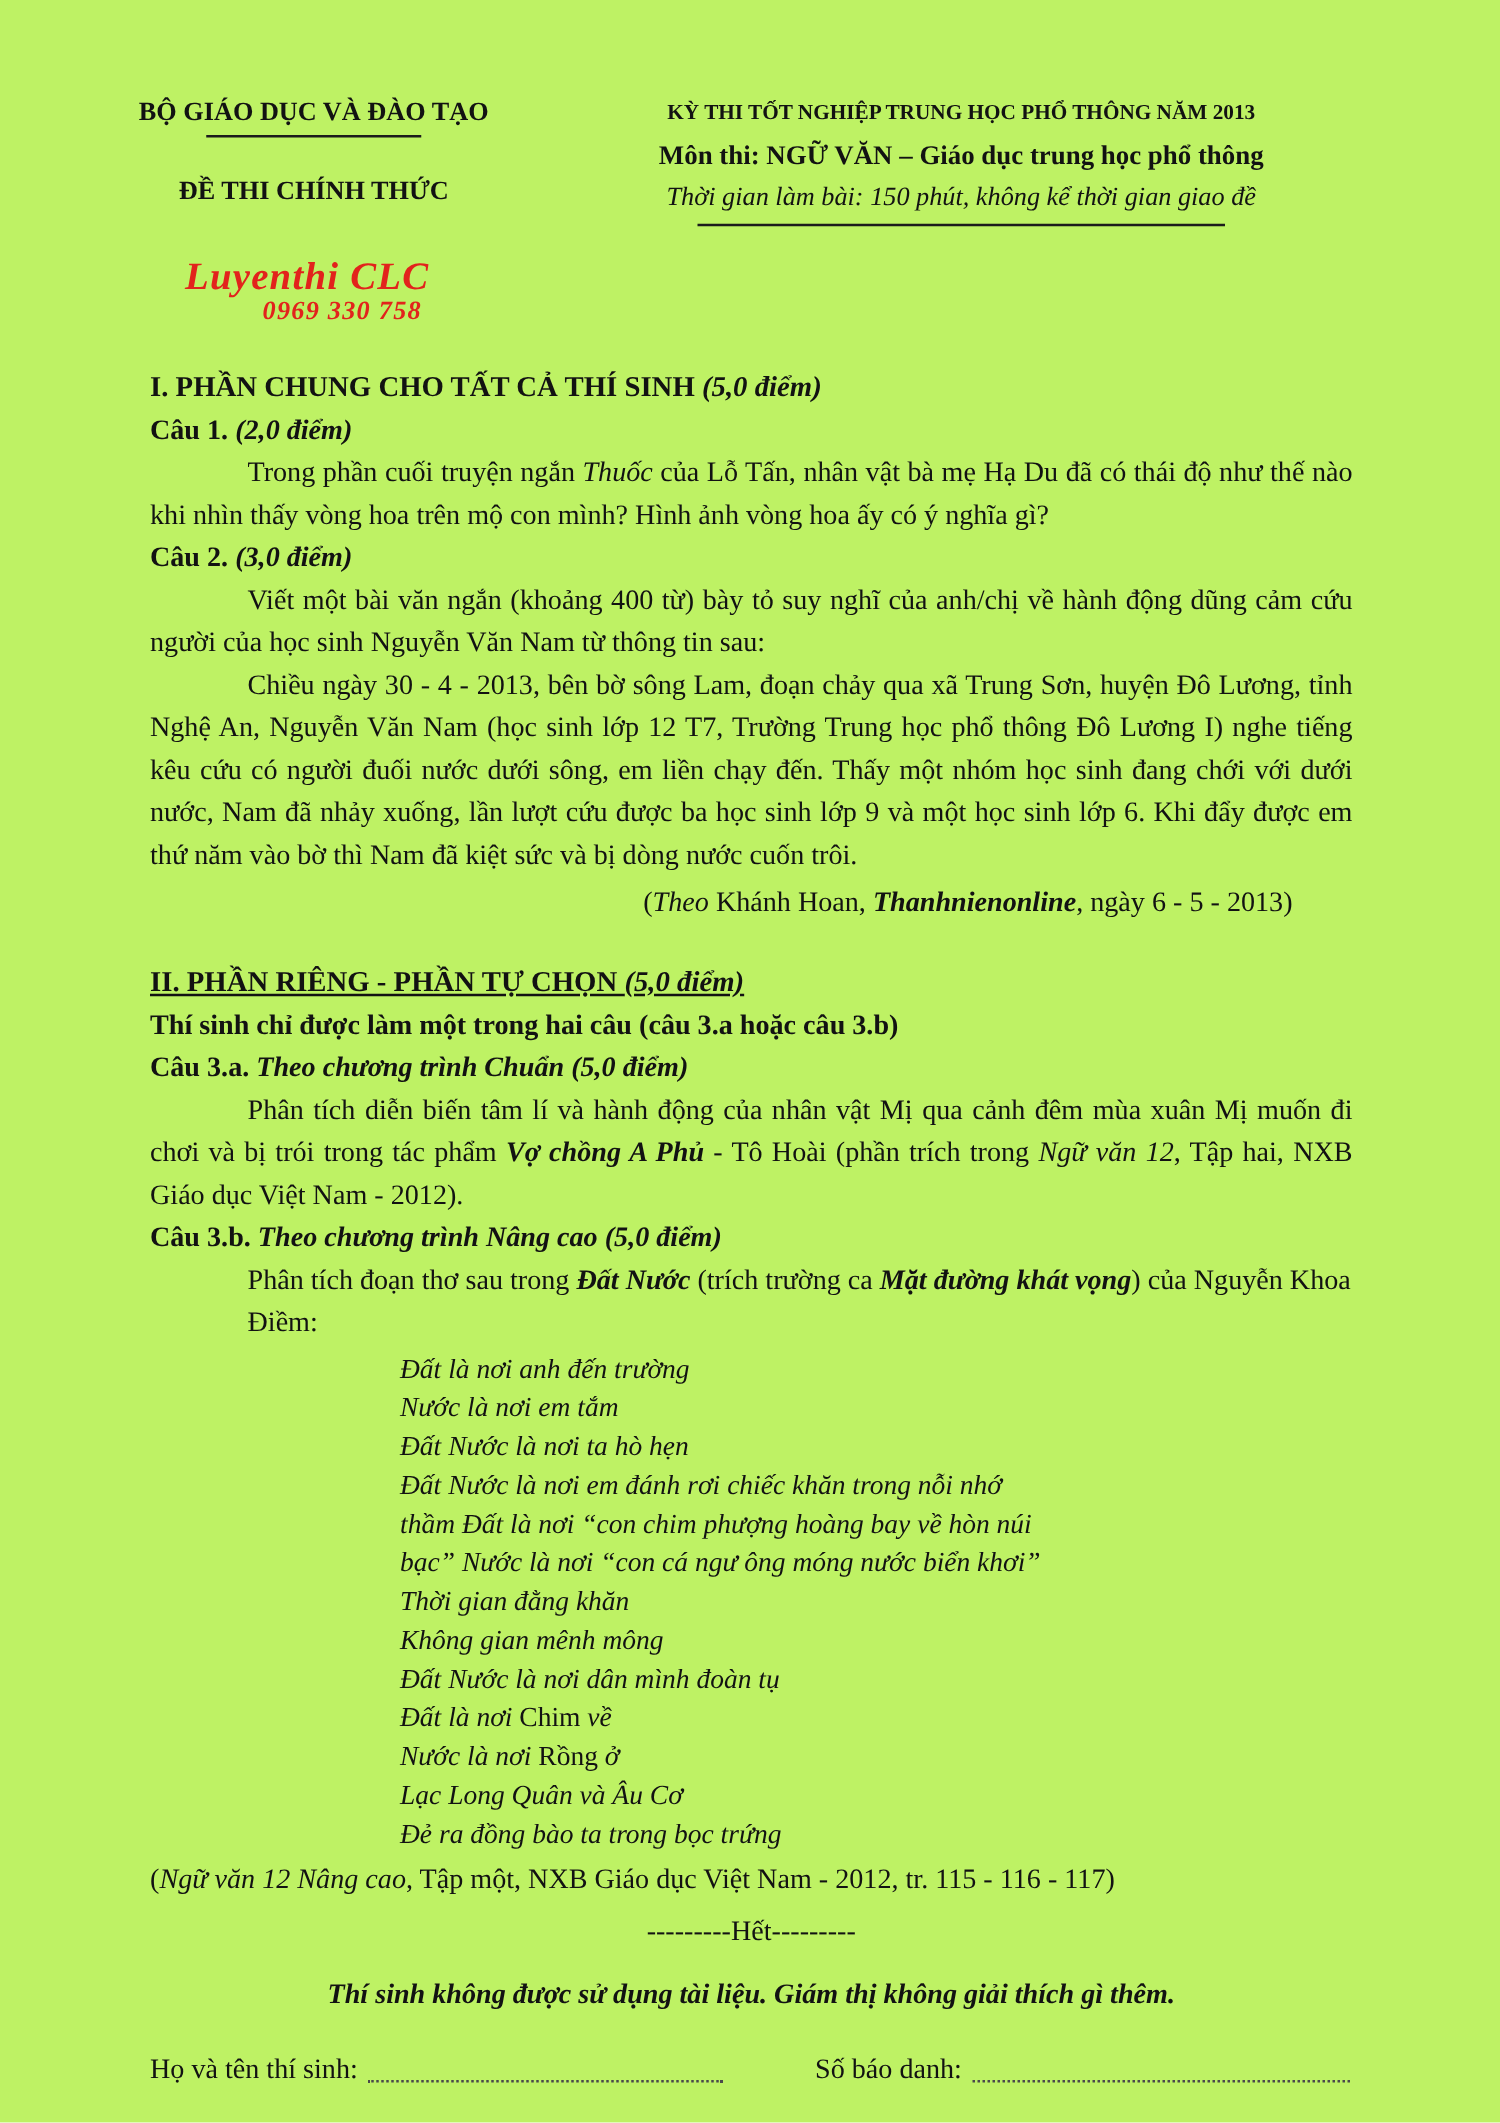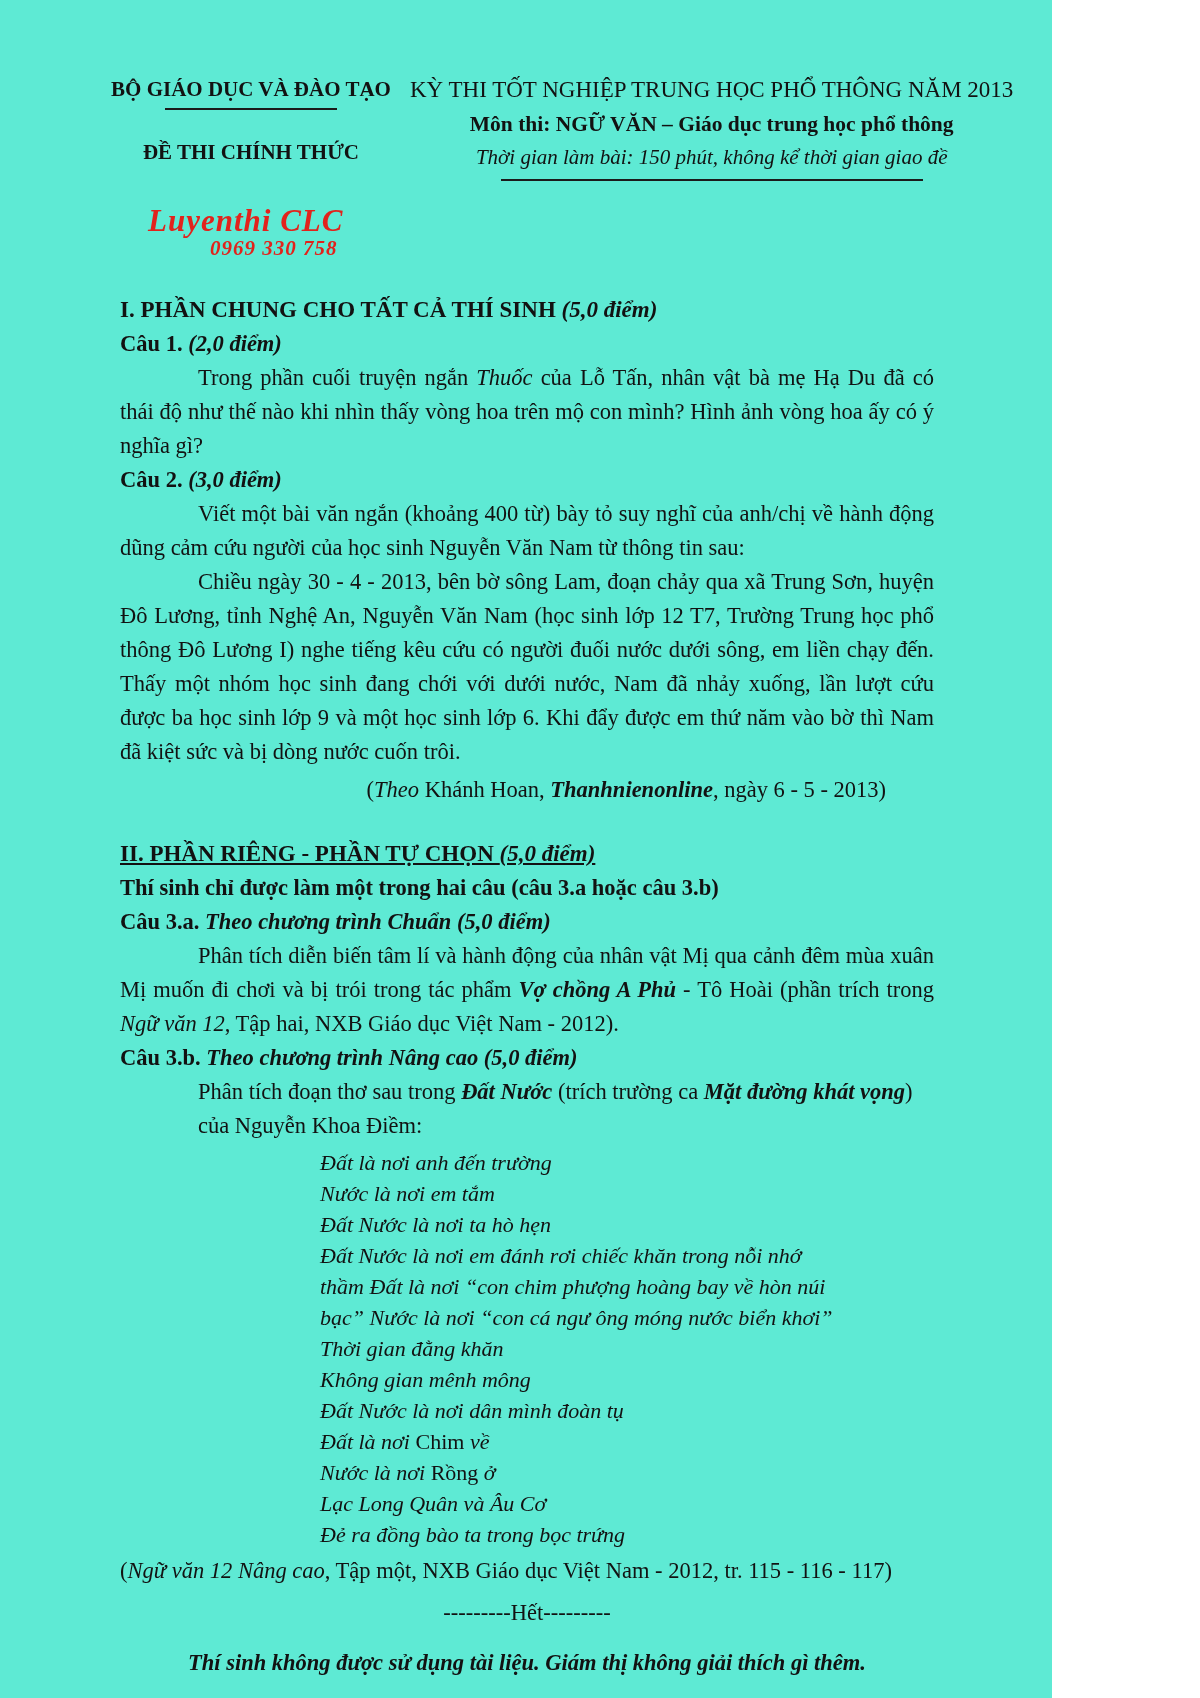--- a/index.html
+++ b/index.html
@@ -1,33 +1,33 @@
 <!DOCTYPE html>
 <html lang="vi"><head>
 <meta charset="utf-8">
 <style>
   html,body{margin:0;padding:0;background:#ffffff;}
   body{
     width:1200px;height:1698px;overflow:hidden;
     font-family:"Liberation Serif","DejaVu Serif",serif;
     color:#121212;
   }
-  .page{position:relative;width:1052px;height:1698px;box-sizing:border-box;background:#5eead4;}
+  .page{position:relative;width:1200px;height:1698px;box-sizing:border-box;background:#bef264;}
   .b{font-weight:bold;}
   .i{font-style:italic;}
   .bi{font-weight:bold;font-style:italic;}
 
   
   .header{display:flex;padding:76px 72px 0 92px;}
   .header-left{width:318px;text-align:center;flex:0 0 auto;}
   .ministry{font-weight:bold;font-size:21px;line-height:26px;white-space:nowrap;}
   .ministry-rule{width:172px;height:2px;background:#1b1b1b;margin:6px auto 0;}
   .exam-type{font-weight:bold;font-size:21px;margin-top:30px;white-space:nowrap;}
   .header-right{flex:1;text-align:center;}
-  .exam-title{font-weight:normal;font-size:23px;line-height:28px;white-space:nowrap;}
+  .exam-title{font-weight:bold;font-size:17px;line-height:28px;white-space:nowrap;}
   .subject-line{font-weight:bold;font-size:21.5px;line-height:30px;margin-top:5px;white-space:nowrap;}
   .duration-line{font-style:italic;font-size:21px;line-height:28px;margin-top:4px;white-space:nowrap;}
   .duration-rule{width:422px;height:2px;background:#1b1b1b;margin:8px auto 0;}
 
   
   .logo{margin:24px 0 0 148px;line-height:1;}
   .logo-name{font-weight:bold;font-style:italic;font-size:31px;letter-spacing:1px;}
   .logo-phone{font-weight:bold;font-style:italic;font-size:21px;letter-spacing:1px;margin:2px 0 0 62px;}
 
   

